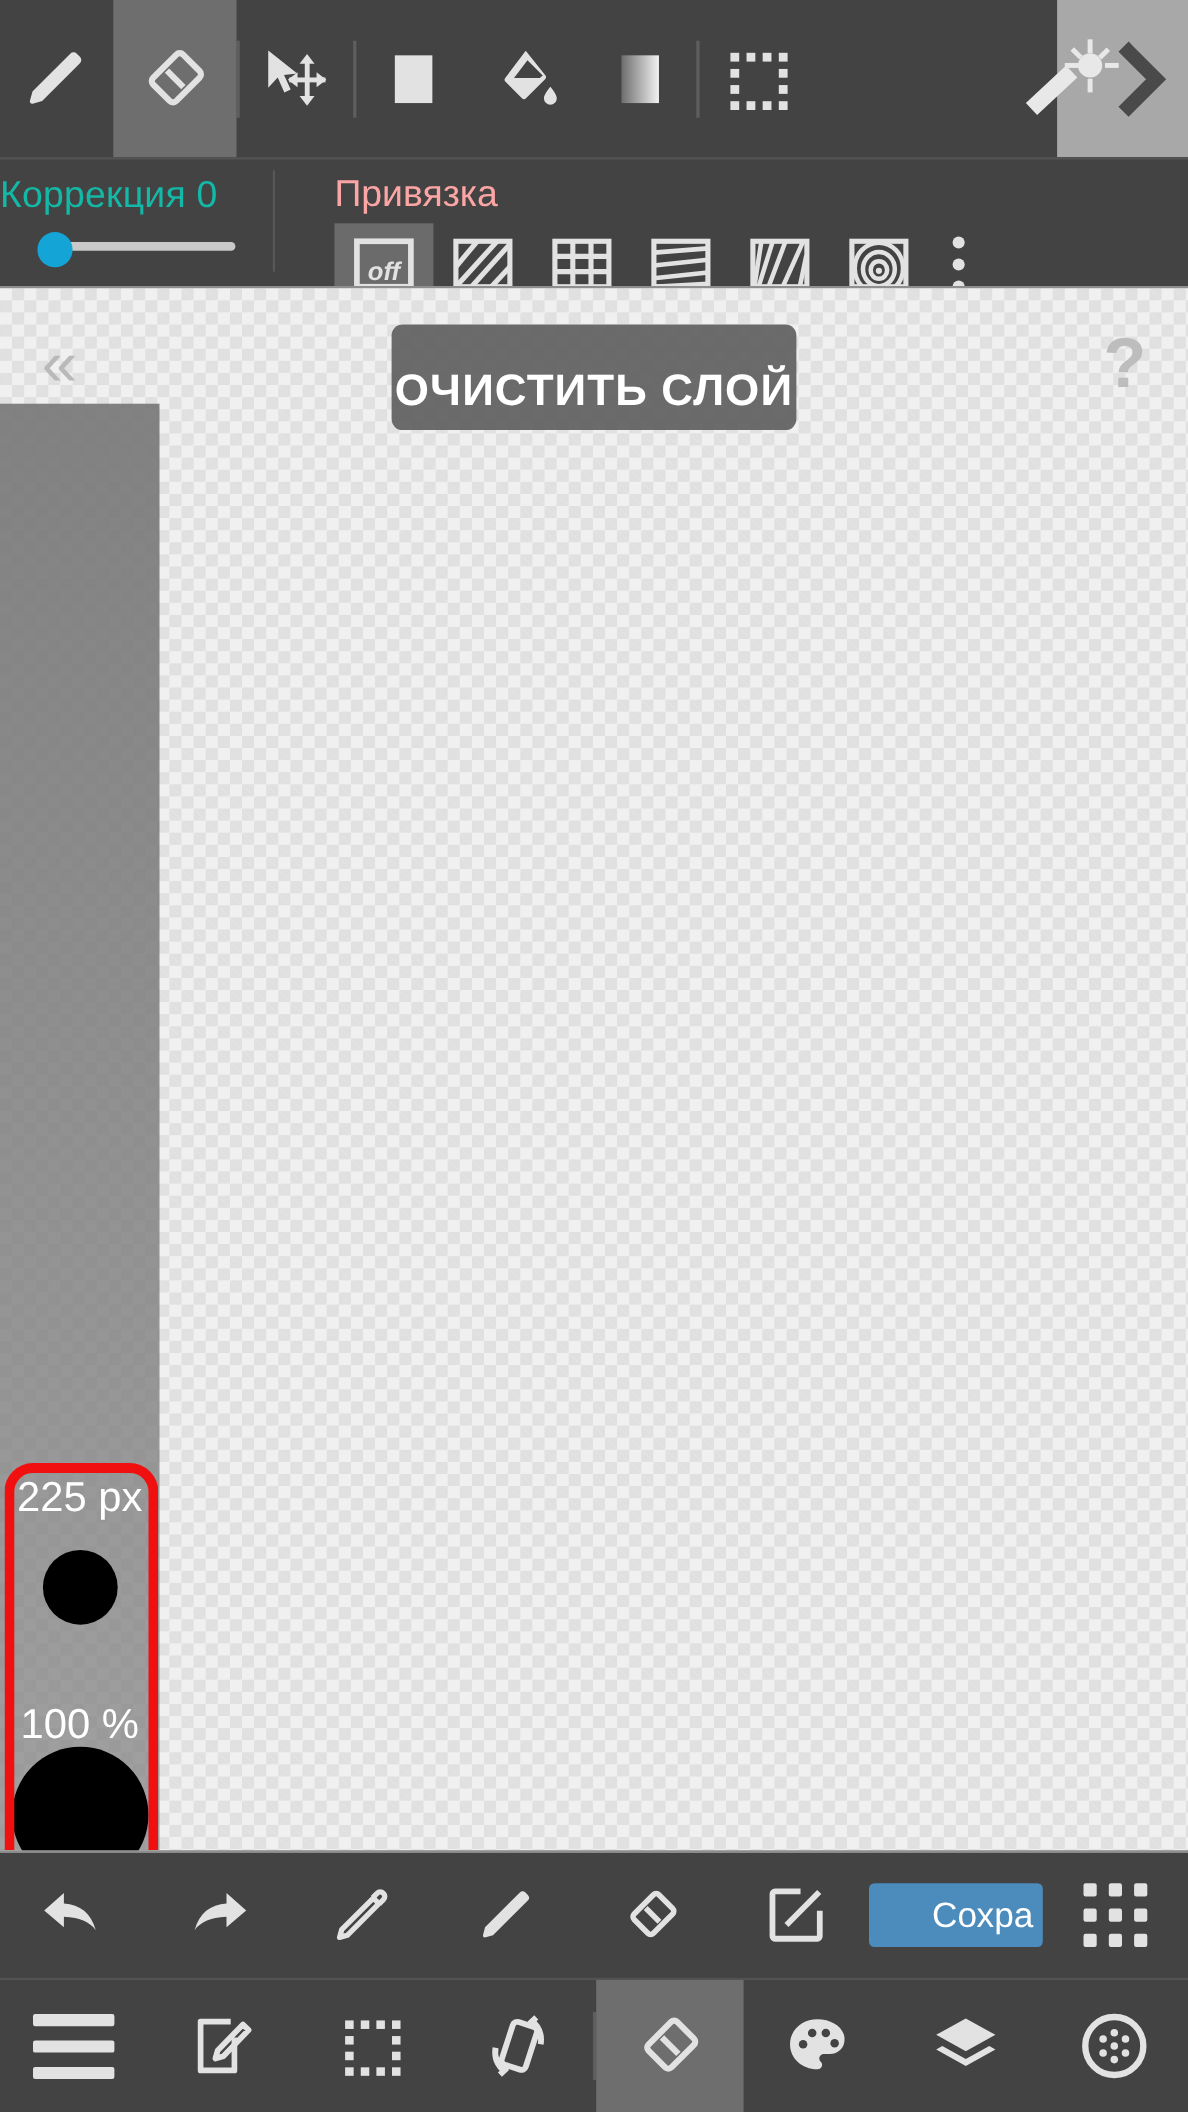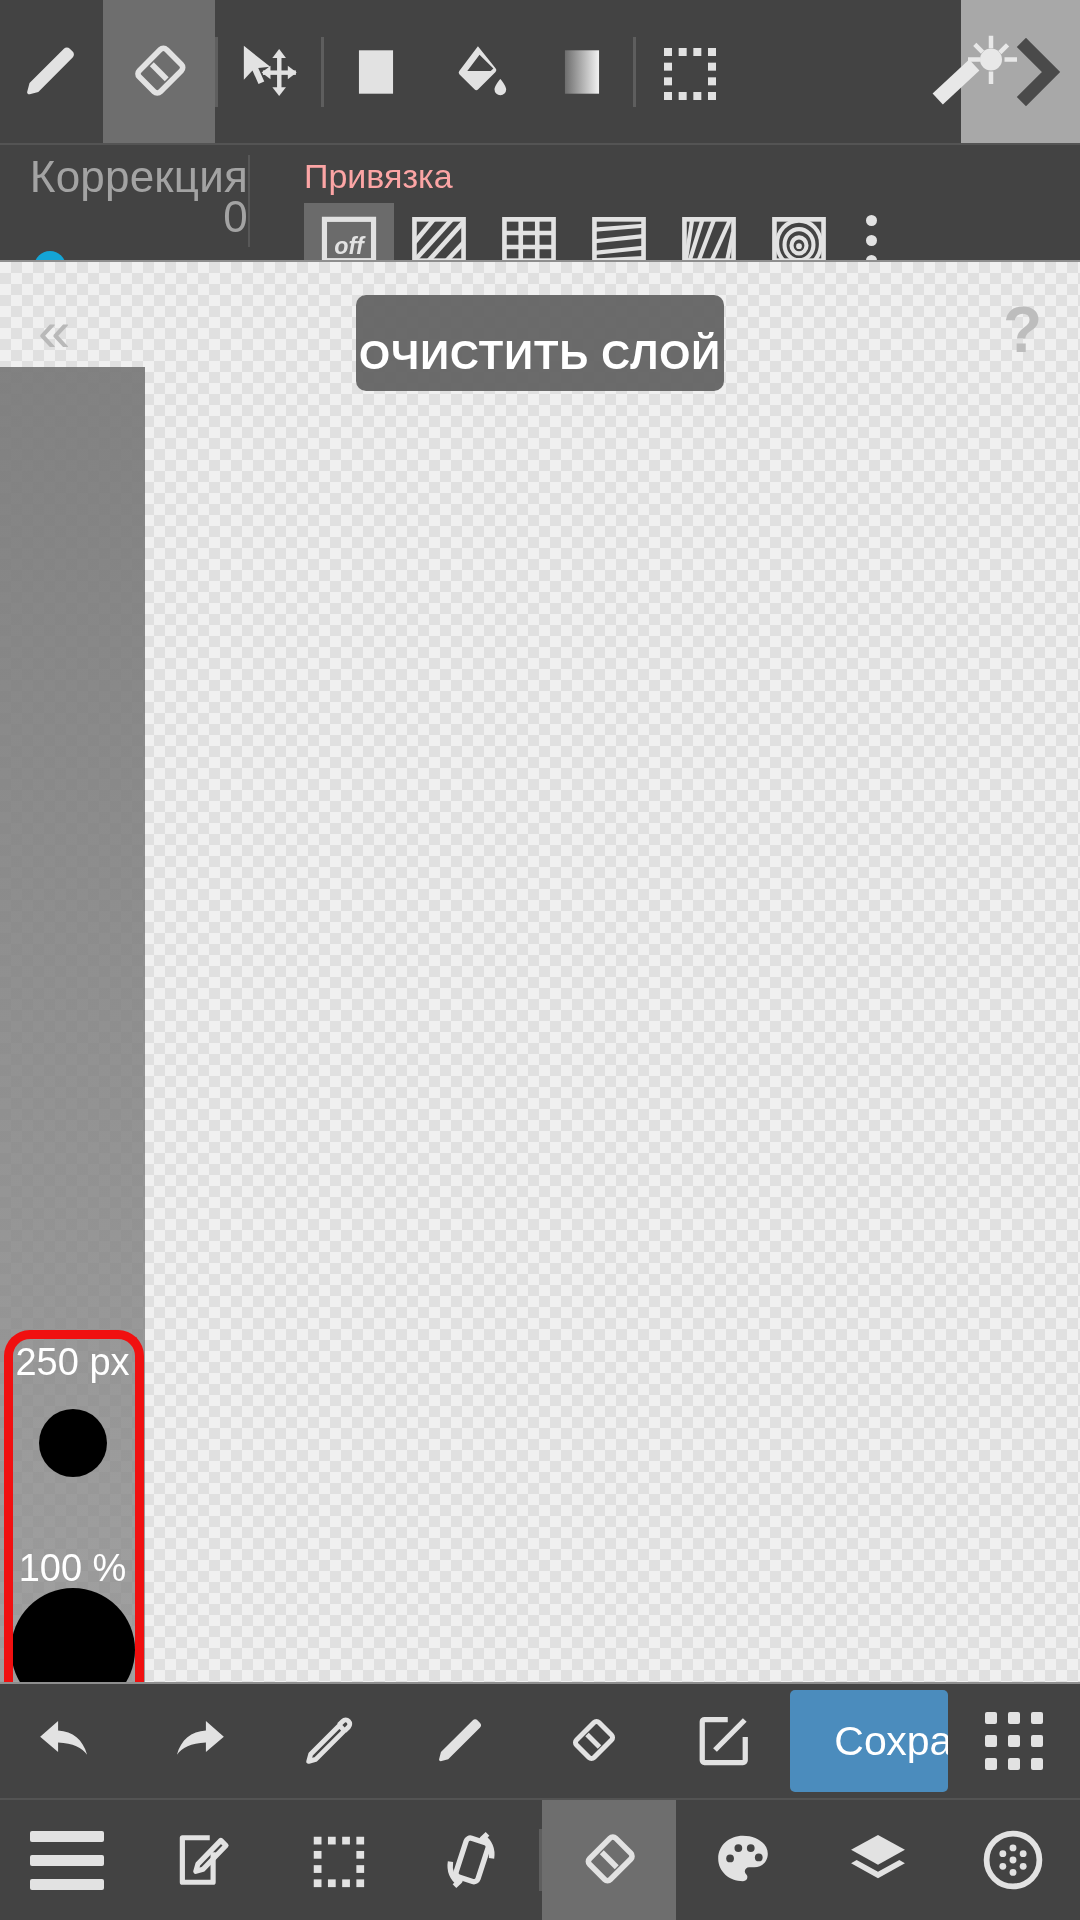--- a/index.html
+++ b/index.html
@@ -43,21 +43,21 @@
   .settingsrow {
     height:117px;
     background:#434343;
     border-top:2px solid #545454;
     display:flex; align-items:flex-start;
     position:relative;
     flex:0 0 auto;
   }
   .corr-block { width:248px; padding-top:12px; }
   .corr-label {
-    color:#a3a3a3; font-size:44px; text-align:right; letter-spacing:0.2px;
+    color:#14b8a6; font-size:34px; text-align:left; letter-spacing:0.2px;
     line-height:40px;
   }
   .slider-wrap {
     margin-top:14px; position:relative; height:26px;
     margin-left:34px; width:180px;
   }
   .slider-track {
     position:absolute; left:24px; right:0; top:9px; height:8px;
     background:#c9c9c9; border-radius:4px;
   }
@@ -135,22 +135,22 @@
 
   
   .actionbar {
     height:116px; background:#434343; display:flex; align-items:center;
     flex:0 0 auto; border-bottom:2px solid #535353;
   }
   .act {
     flex:1; display:flex; align-items:center; justify-content:center; height:100%;
   }
   .save-btn {
-    width:158px; height:102px; background:#4b8cbd; border-radius:5px;
-    color:#fff; font-size:41px; display:flex; align-items:center;
+    width:158px; height:58px; background:#4b8cbd; border-radius:5px;
+    color:#fff; font-size:32px; display:flex; align-items:center;
     justify-content:center; overflow:hidden; white-space:nowrap;padding-left:48px;
   }
   .grid9 {
     display:grid; grid-template-columns:repeat(3,12px); gap:11px;
   }
   .grid9 i { width:12px; height:12px; background:#e2e2e2; border-radius:2px; display:block; }
 
   
   .bottomnav {
     height:120px; background:#434343; display:flex; align-items:stretch;
@@ -364,21 +364,21 @@
 
   <div class="canvas-area">
 
     <div class="chev-left">«</div>
 
     <div class="help-q">?</div>
 
     <div class="toast">ОЧИСТИТЬ СЛОЙ</div>
 
     <div class="side-strip">
-      <div class="brush-info sz-text">250 px</div>
+      <div class="brush-info sz-text">225 px</div>
       <div class="dot-sm"></div>
       <div class="brush-info op-text">100 %</div>
       <div class="dot-lg"></div>
       <div class="redbox"></div>
     </div>
   </div>
 
   <div class="actionbar">
 
     <div class="act">

